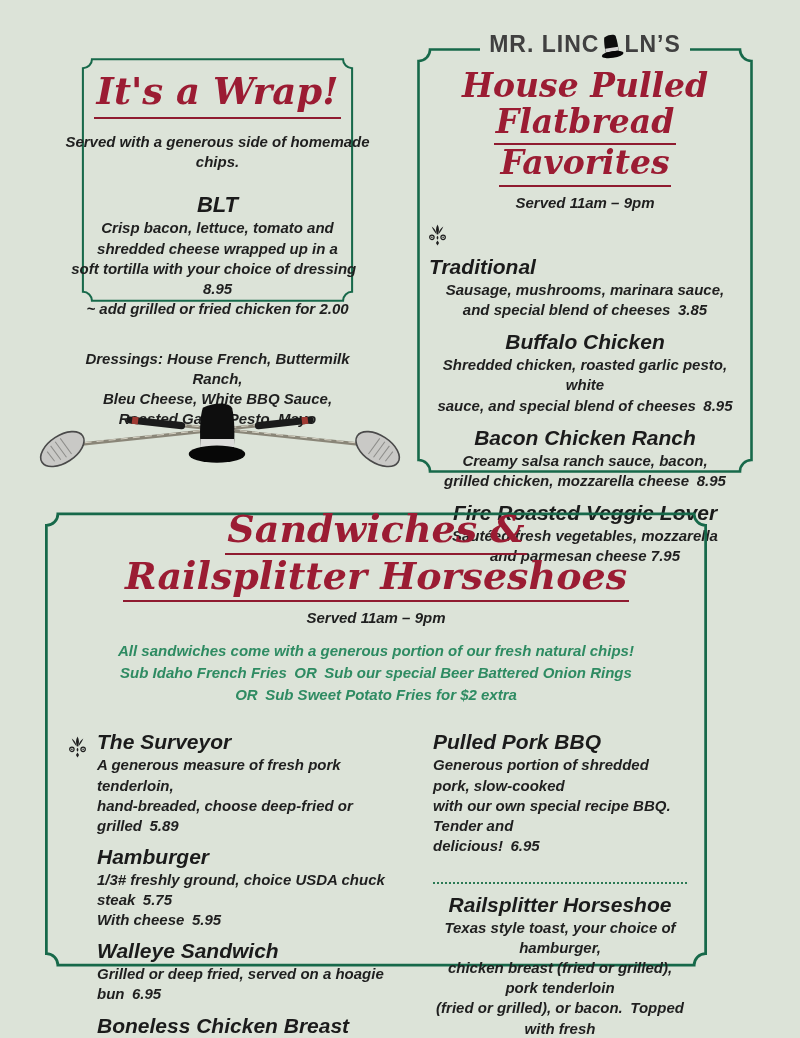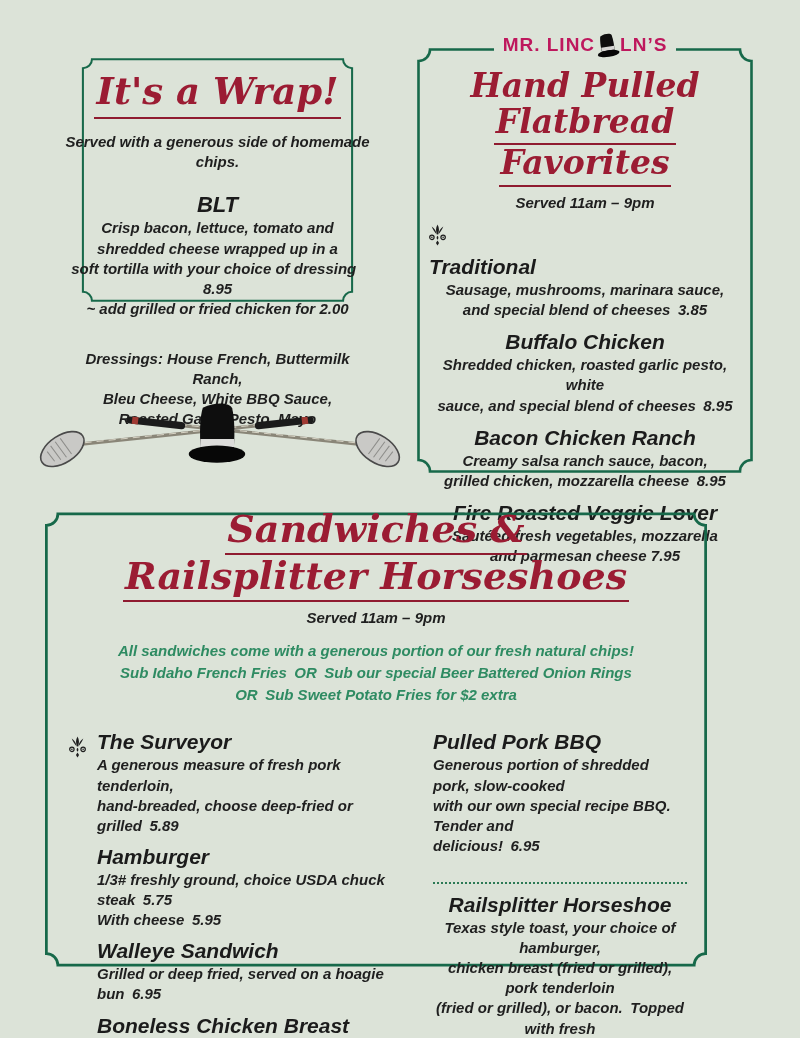--- a/index.html
+++ b/index.html
@@ -26,22 +26,22 @@
   .wrap-box .box-content{padding:14px 20px 0;}
   .wrap-title{font-size:37px;}
   .wrap-box .subtitle{margin-top:13px;}
   .wrap-box .item-name{margin-top:20px;}
   .dressings{margin-top:30px;}
 
   
   .flatbread-box{left:417px;top:48px;width:336px;height:425px;}
   .flatbread-box .box-content{padding:20px 12px 0;}
   .brand{position:absolute;top:-15px;left:0;right:0;text-align:center;z-index:2;line-height:1;}
-  .brand-inner{display:inline-block;background:#dce3d8;padding:0 9px;font-weight:700;font-size:19px;
-               letter-spacing:1px;color:#be185d;}
+  .brand-inner{display:inline-block;background:#dce3d8;padding:0 9px;font-weight:700;font-size:23px;
+               letter-spacing:1px;color:#404040;}
   .brand-hat{display:inline-block;vertical-align:-7px;margin:0 1px;transform:rotate(-9deg);}
   .fb-title{font-size:33px;}
   .flatbread-box .item-name{font-size:21px;margin-top:10px;flex-direction:column;}
 
   
   .with-fleuron{display:flex;align-items:flex-start;justify-content:center;gap:8px;}
   .fleuron{width:17px;height:23px;flex:0 0 auto;margin-top:3px;}
 
   
   .sandwich-box{left:45px;top:492px;width:662px;height:495px;}
@@ -138,21 +138,21 @@
       <path d="M 13 1.5 L 323 1.5 A 11.5 11.5 0 0 0 334.5 13 L 334.5 412 A 11.5 11.5 0 0 0 323 423.5 L 13 423.5 A 11.5 11.5 0 0 0 1.5 412 L 1.5 13 A 11.5 11.5 0 0 0 13 1.5 Z" fill="none" stroke="#17694a" stroke-width="2.6"></path>
     </svg>
     <div class="brand">
       <span class="brand-inner"><span>MR. LINC</span><svg class="brand-hat" width="23" height="25" viewBox="0 0 23 25">
             <path d="M5 19 C4.4 12.5 4.8 5 5.8 2.4 C11 0.1 16.5 0.9 17.2 2.8 C18.1 7 18.2 13.5 17.8 19 Z" fill="#0e0e0e"></path>
             <path d="M4.9 13.8 L17.9 13.8 L17.9 17.6 L4.9 17.6 Z" fill="#d6d6d4"></path>
             <ellipse cx="11.4" cy="20.6" rx="11" ry="3.4" fill="#070707"></ellipse>
           </svg><span>LN’S</span></span>
     </div>
     <div class="box-content">
-      <div class="script red-title fb-title">Hand Pulled</div>
+      <div class="script red-title fb-title">House Pulled</div>
       <div class="script red-title fb-title"><span class="uword">Flatbread</span><span class="uword">Favorites</span></div>
       <p class="served">Served 11am – 9pm</p>
 
       <h3 class="item-name with-fleuron">
         <svg class="fleuron" viewBox="0 0 20 26">
             <use href="#fleuron-def"></use>
           </svg>
         <span>Traditional</span>
       </h3>
       <p class="body-text lines">Sausage, mushrooms, marinara sauce,

